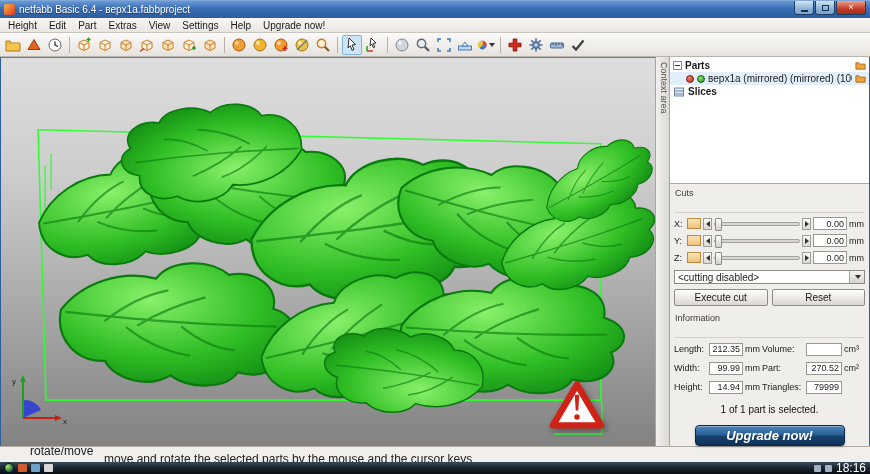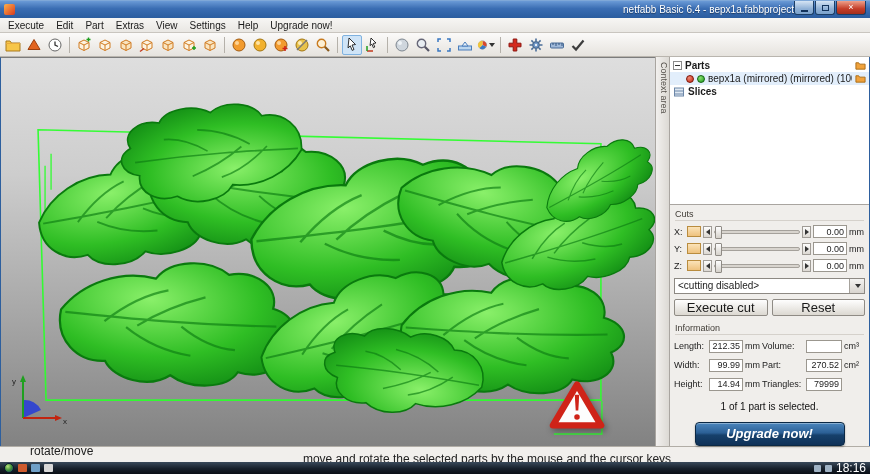--- a/index.html
+++ b/index.html
@@ -1,20 +1,20 @@
 <!DOCTYPE html>
 <html><head>
 <meta charset="utf-8">
 <style>
   * { box-sizing: border-box; margin: 0; padding: 0; }
   body { font-family: "Liberation Sans", sans-serif; background:#000; }
   .screen { width:870px; height:474px; position:relative; overflow:hidden; background:#0c1018; }
 
   
-  .titlebar { height:18px; background:linear-gradient(#6a9ad6,#3a6db3 45%,#2b5d9f); display:flex; align-items:center; padding:0 2px 0 4px; color:#fff; font-size:10px; border-top:1px solid #7fa8d8;text-align:right; }
+  .titlebar { height:18px; background:linear-gradient(#6a9ad6,#3a6db3 45%,#2b5d9f); display:flex; align-items:center; padding:0 2px 0 4px; color:#fff; font-size:10px; border-top:1px solid #7fa8d8; }
   .app-icon { width:11px; height:11px; border-radius:2px; background:linear-gradient(135deg,#ffb04a,#d8391f); margin-right:4px; flex:none; }
   .title-text { flex:1; white-space:nowrap; overflow:hidden; text-shadow:0 1px 1px rgba(0,0,0,.45); }
   .win-btns { display:flex; gap:1px; align-self:flex-start; margin-right:2px; }
   .win-btn { width:20px; height:14px; border:1px solid #1c3e66; border-top:none; border-radius:0 0 3px 3px; background:linear-gradient(#d5e4f4,#8fb0d6 60%,#7aa2cc); display:flex; align-items:center; justify-content:center; }
   .win-btn.close { width:30px; background:linear-gradient(#efa18b,#c43d28 60%,#a32f1d); color:#fff; font-size:9px; line-height:9px; }
   .glyph-min { width:7px; height:2px; background:#12335c; margin-top:6px; }
   .glyph-max { width:7px; height:6px; border:1px solid #12335c; }
 
   
   .menubar { height:15px; background:linear-gradient(#f7f6f4,#e9e7e3); border-bottom:1px solid #c9c5bf; display:flex; align-items:center; font-size:10px; color:#1a1a1a; padding-left:2px; }
@@ -45,48 +45,48 @@
   .tree-row.selected { background:#e2eefb; }
   .expander { width:9px; height:9px; border:1px solid #8a8a8a; background:#fff; position:relative; flex:none; }
   .expander::after { content:""; position:absolute; left:1px; right:1px; top:3px; height:1px; background:#333; }
   .bold { font-weight:bold; }
   .tree-label { white-space:nowrap; overflow:hidden; }
   .row-right { margin-left:auto; display:flex; }
   .dot { width:8px; height:8px; border-radius:50%; flex:none; }
   .dot.red { background:radial-gradient(circle at 35% 30%,#f08a76,#c22410); border:1px solid #7e1608; }
   .dot.green { background:radial-gradient(circle at 35% 30%,#8ae070,#1f9b1f); border:1px solid #116311; }
 
-  .group-header { font-size:9px; color:#403c36; margin:4px 5px 2px; padding-bottom:1px; border-bottom:1px solid #d5d1cb; }
+  .group-header { font-size:9px; color:#403c36; margin:4px 5px 2px; padding-bottom:14px; border-bottom:1px solid #d5d1cb; }
   .cut-row { display:flex; align-items:center; gap:2px; margin:2px 4px; }
   .axis-label { width:11px; flex:none; }
   .swatch { width:14px; height:11px; background:linear-gradient(#fbe3b8,#eec27e); border:1px solid #b98c3e; flex:none; }
   .slider { flex:1; display:flex; align-items:center; min-width:0; }
   .sl-arrow { width:9px; height:12px; background:linear-gradient(#fdfdfc,#dcd8d2); border:1px solid #a09c96; display:flex; align-items:center; justify-content:center; flex:none; }
   .tri-l { width:0; height:0; border-top:3px solid transparent; border-bottom:3px solid transparent; border-right:4px solid #333; }
   .tri-r { width:0; height:0; border-top:3px solid transparent; border-bottom:3px solid transparent; border-left:4px solid #333; }
   .sl-track { flex:1; height:4px; background:#d8d4ce; border:1px solid #a5a19b; border-radius:2px; position:relative; margin:0 2px; }
   .sl-thumb { position:absolute; left:0; top:-5px; width:7px; height:13px; background:linear-gradient(#fefefe,#d5d1ca); border:1px solid #8f8b85; border-radius:1px; }
   .value-box { width:34px; height:13px; background:#fff; border:1px solid #9b978f; font-size:9px; display:flex; align-items:center; justify-content:flex-end; padding:0 2px; flex:none; }
   .unit { width:16px; flex:none; }
 
   .dropdown { margin:4px 4px 2px; height:16px; background:#fff; border:1px solid #8d8983; display:flex; align-items:center; font-size:10px; padding-left:3px; }
   .dd-btn { margin-left:auto; width:15px; height:100%; background:linear-gradient(#f4f3f1,#d8d4ce); border-left:1px solid #a6a29c; display:flex; align-items:center; justify-content:center; }
   .btn-row { display:flex; gap:4px; margin:3px 4px; }
-  .btn { flex:1; height:17px; background:linear-gradient(#fefefe,#dcd8d1); border:1px solid #8f8b85; border-radius:2px; font-size:13px; display:flex; align-items:center; justify-content:center; color:#1a1a1a; }
+  .btn { flex:1; height:17px; background:linear-gradient(#fefefe,#dcd8d1); border:1px solid #8f8b85; border-radius:2px; font-size:10px; display:flex; align-items:center; justify-content:center; color:#1a1a1a; }
 
   .info-row { display:flex; align-items:center; gap:2px; margin:3px 4px; }
   .il1 { width:33px; flex:none; } .iv1 { width:34px; } .iu1 { width:15px; flex:none; }
   .il2 { width:42px; flex:none; } .iv2 { width:36px; } .iu2 { width:14px; flex:none; }
   .selection-text { text-align:center; font-size:10px; margin:7px 2px 2px; color:#111; }
   .upgrade-btn { width:150px; height:25px; margin:8px auto 0; background:linear-gradient(#4b86bd 0%,#2b5f95 45%,#16406b 55%,#0f3158 100%); border:1px solid #0b2844; border-radius:4px; color:#fff; font-style:italic; font-weight:bold; font-size:13px; display:flex; align-items:center; justify-content:center; box-shadow:inset 0 1px 0 rgba(255,255,255,.35), 0 1px 2px rgba(0,0,0,.3); }
 
   
   .statusbar { height:16px; background:#f1efec; border-top:1px solid #b1ada6; font-size:12px; color:#222; overflow:hidden; }
   .status-line1 { padding-left:30px; line-height:9px; height:8px; }
-  .status-line2 { padding-left:104px; line-height:9px; height:8px;text-align:center; }
+  .status-line2 { padding-left:104px; line-height:9px; height:8px; }
   .taskbar { height:12px; background:linear-gradient(#39495a,#17202b 55%,#0a0f16); display:flex; align-items:center; padding:0 4px; gap:4px; }
   .start-orb { width:10px; height:10px; border-radius:50%; background:radial-gradient(circle at 35% 30%,#b8e27a,#3f8f3a 50%,#1b3a6b); border:1px solid #0a1a2e; flex:none; }
   .task-icon { width:9px; height:8px; border-radius:1px; flex:none; }
   .ti-1 { background:#cf5b2e; } .ti-2 { background:#6fa0c8; } .ti-3 { background:#d8d8d8; }
   .tray { margin-left:auto; display:flex; align-items:center; gap:4px; color:#fff; font-size:12px; }
   .tray-ic { width:7px; height:7px; background:#9fb2c4; border-radius:1px; }
 </style>
 </head>
 <body>
 
@@ -102,21 +102,21 @@
       <div class="win-btn">
           <div class="glyph-max"></div>
         </div>
       <div class="win-btn close">
           <span>×</span>
         </div>
     </div>
   </div>
 
   <div class="menubar">
-    <span class="menu-item">Execute</span>
+    <span class="menu-item">Height</span>
     <span class="menu-item">Edit</span>
     <span class="menu-item">Part</span>
     <span class="menu-item">Extras</span>
     <span class="menu-item">View</span>
     <span class="menu-item">Settings</span>
     <span class="menu-item">Help</span>
     <span class="menu-item">Upgrade now!</span>
   </div>
 
   <div class="toolbar">

